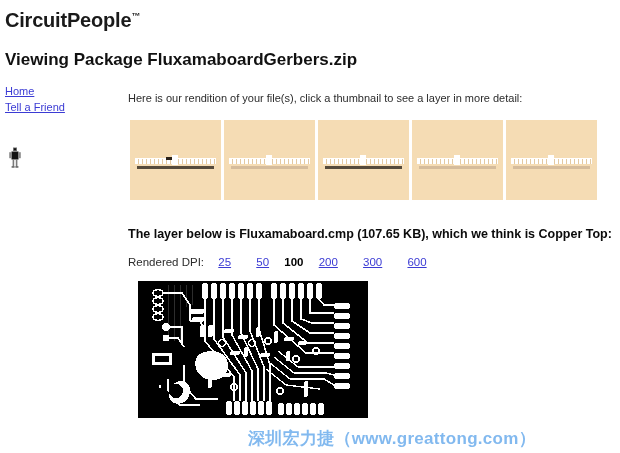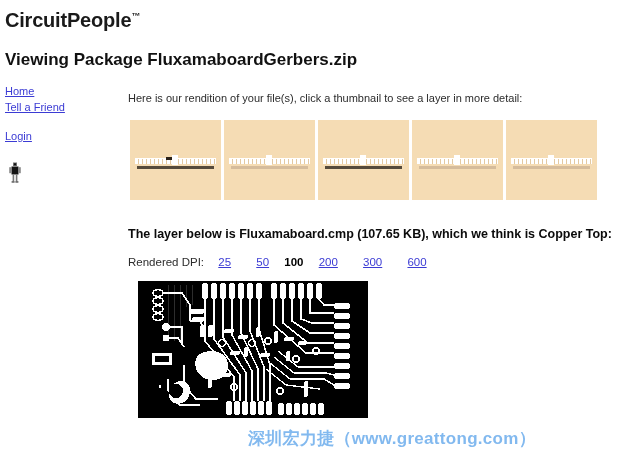--- a/index.html
+++ b/index.html
@@ -205,21 +205,20 @@
 <div class="site-title">
   <span>CircuitPeople</span><span class="tm">™</span>
 </div>
 
 <div class="page-heading">Viewing Package FluxamaboardGerbers.zip</div>
 
 <div class="sidebar">
   <a class="nav-link">Home</a>
   <a class="nav-link">Tell a Friend</a>
   <div class="nav-gap"></div>
-  <a class="nav-link">Login</a>
 
   <div class="sidebar-figure">
     <svg width="14" height="22" viewBox="0 0 14 22" xmlns="http://www.w3.org/2000/svg">
       <rect x="5" y="0.5" width="4" height="3.5" fill="#6f6f6f"></rect>
       <rect x="6" y="1.3" width="2" height="2" fill="#101010"></rect>
       <rect x="3.5" y="4.5" width="7" height="8" fill="#141414"></rect>
       <rect x="1.2" y="5.2" width="2" height="6" fill="#8c8c8c"></rect>
       <rect x="10.8" y="5.2" width="2" height="6" fill="#8c8c8c"></rect>
       <rect x="4.6" y="12.5" width="1.6" height="7" fill="#7a7a7a"></rect>
       <rect x="7.8" y="12.5" width="1.6" height="7" fill="#7a7a7a"></rect>

